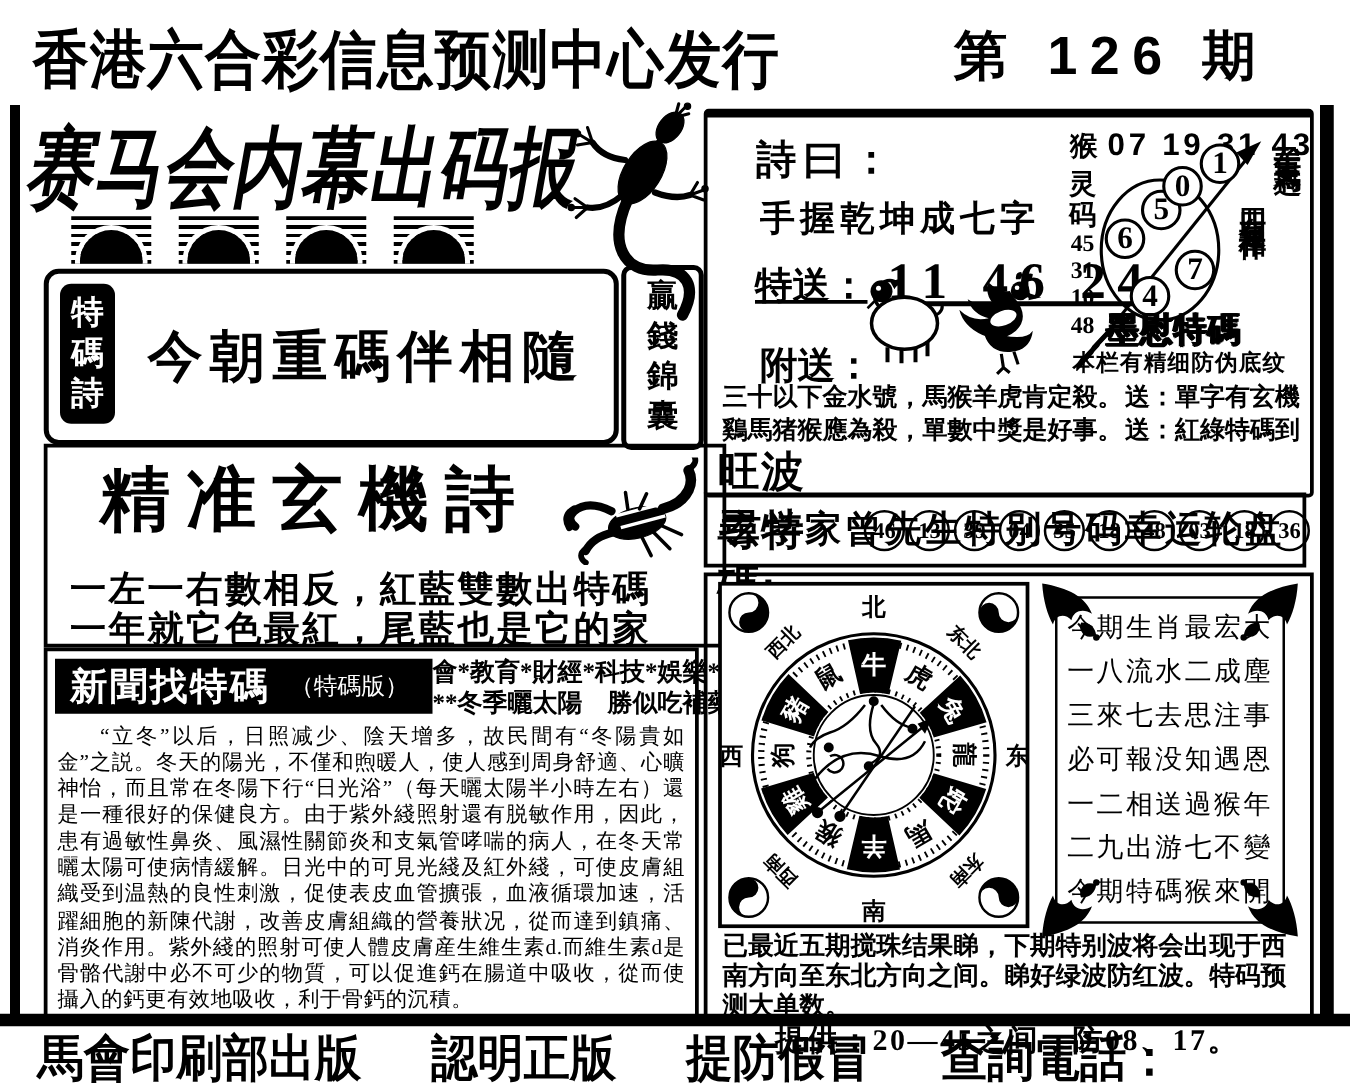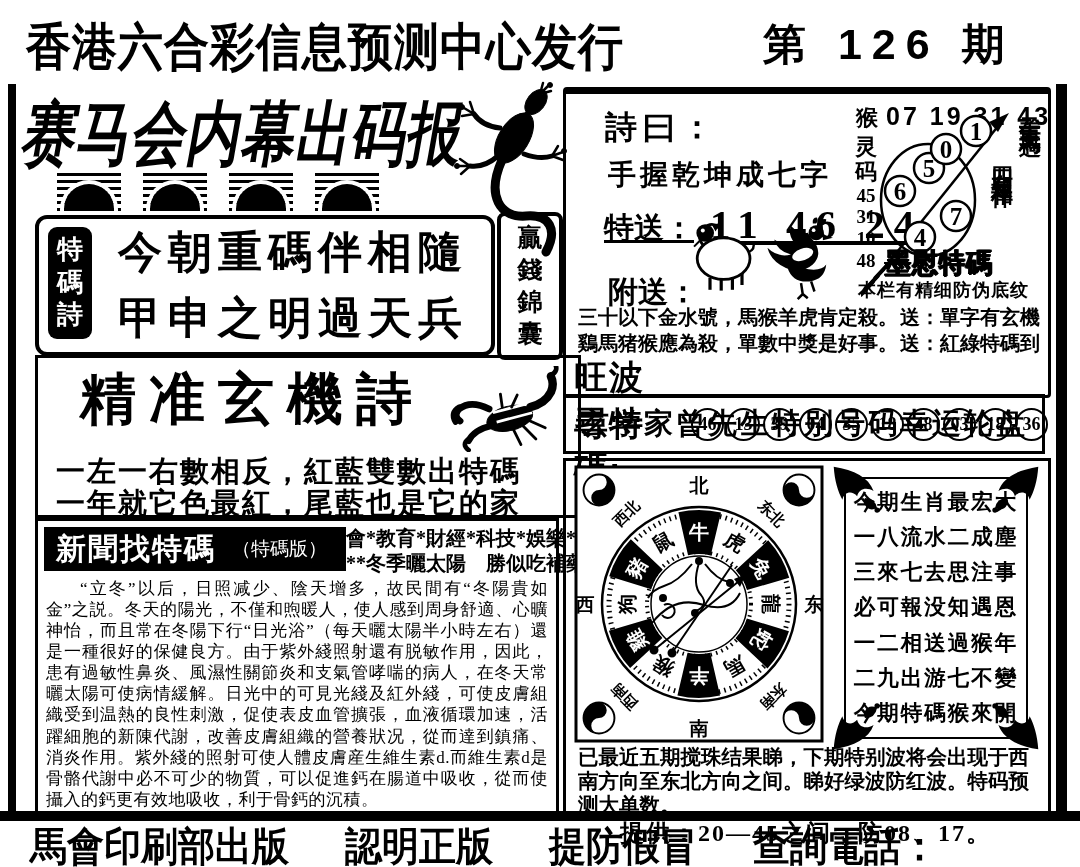--- a/index.html
+++ b/index.html
@@ -109,21 +109,21 @@
   
   .box-fortune{left:563px;top:458px;width:482px;height:353px;border:3px solid #000;}
   .wheel{position:absolute;left:8px;top:4px;}
   .wheel text{font-family:"Liberation Serif",serif;}
   .ornate{position:absolute;left:266px;top:4px;width:208px;height:286px;}
   .ornate-inner{position:absolute;inset:12px;border:2px solid #000;border-radius:3px;}
   .corner{position:absolute;width:52px;height:52px;}
   .c-tl{left:0;top:0;} .c-tr{right:0;top:0;transform:scaleX(-1);}
   .c-bl{left:0;bottom:0;transform:scaleY(-1);} .c-br{right:0;bottom:0;transform:rotate(180deg);}
   .poem{position:absolute;inset:28px 20px;display:flex;flex-direction:column;justify-content:center;
-        gap:4px;text-align:center;font-family:"Liberation Serif",serif;font-weight:700;
+        gap:4px;text-align:center;font-family:"Liberation Serif",serif;font-weight:400;
         font-size:21.5px;letter-spacing:2px;line-height:1.45;}
   .analysis{position:absolute;left:12px;top:284px;width:458px;font-family:"Liberation Serif",serif;
             font-weight:600;font-size:20.5px;line-height:1.18;}
   .analysis2{font-size:24px;padding-left:42px;letter-spacing:2px;margin-top:1px;}
 </style>
 </head>
 <body>
 
 <div class="page">
 
@@ -191,21 +191,20 @@
   </div>
 
   <div class="abs box-special">
     <div class="special-label">
       <span>特</span>
       <span>碼</span>
       <span>詩</span>
     </div>
     <div class="special-lines">
       <div class="cal special-line">今朝重碼伴相隨</div>
-      <div class="cal special-line">甲申之明過天兵</div>
     </div>
   </div>
   <div class="abs box-win">
     <span>贏</span>
       <span>錢</span>
     <span>錦</span>
       <span>囊</span>
   </div>
 
   <div class="abs box-mystic">

